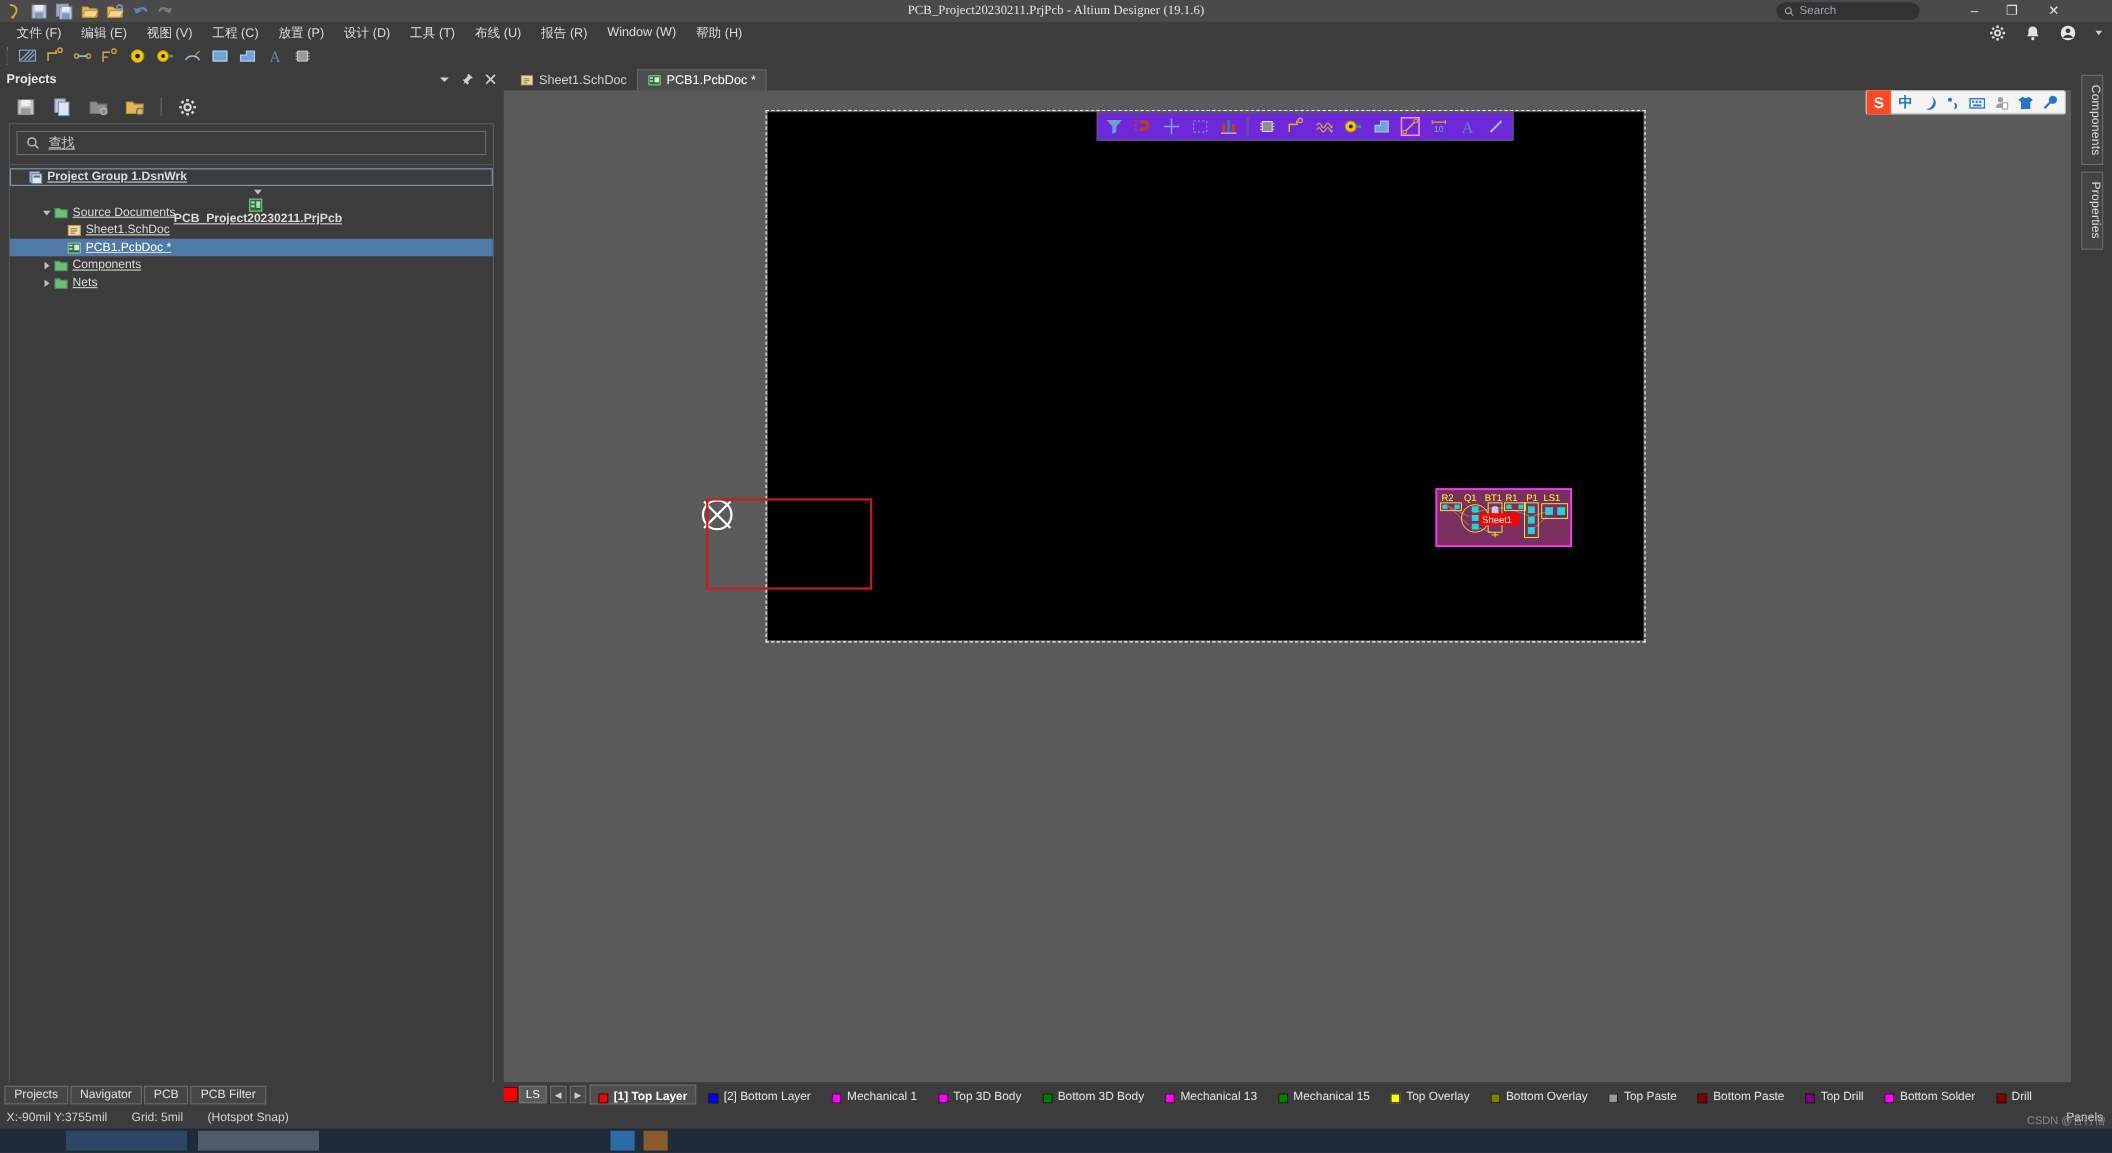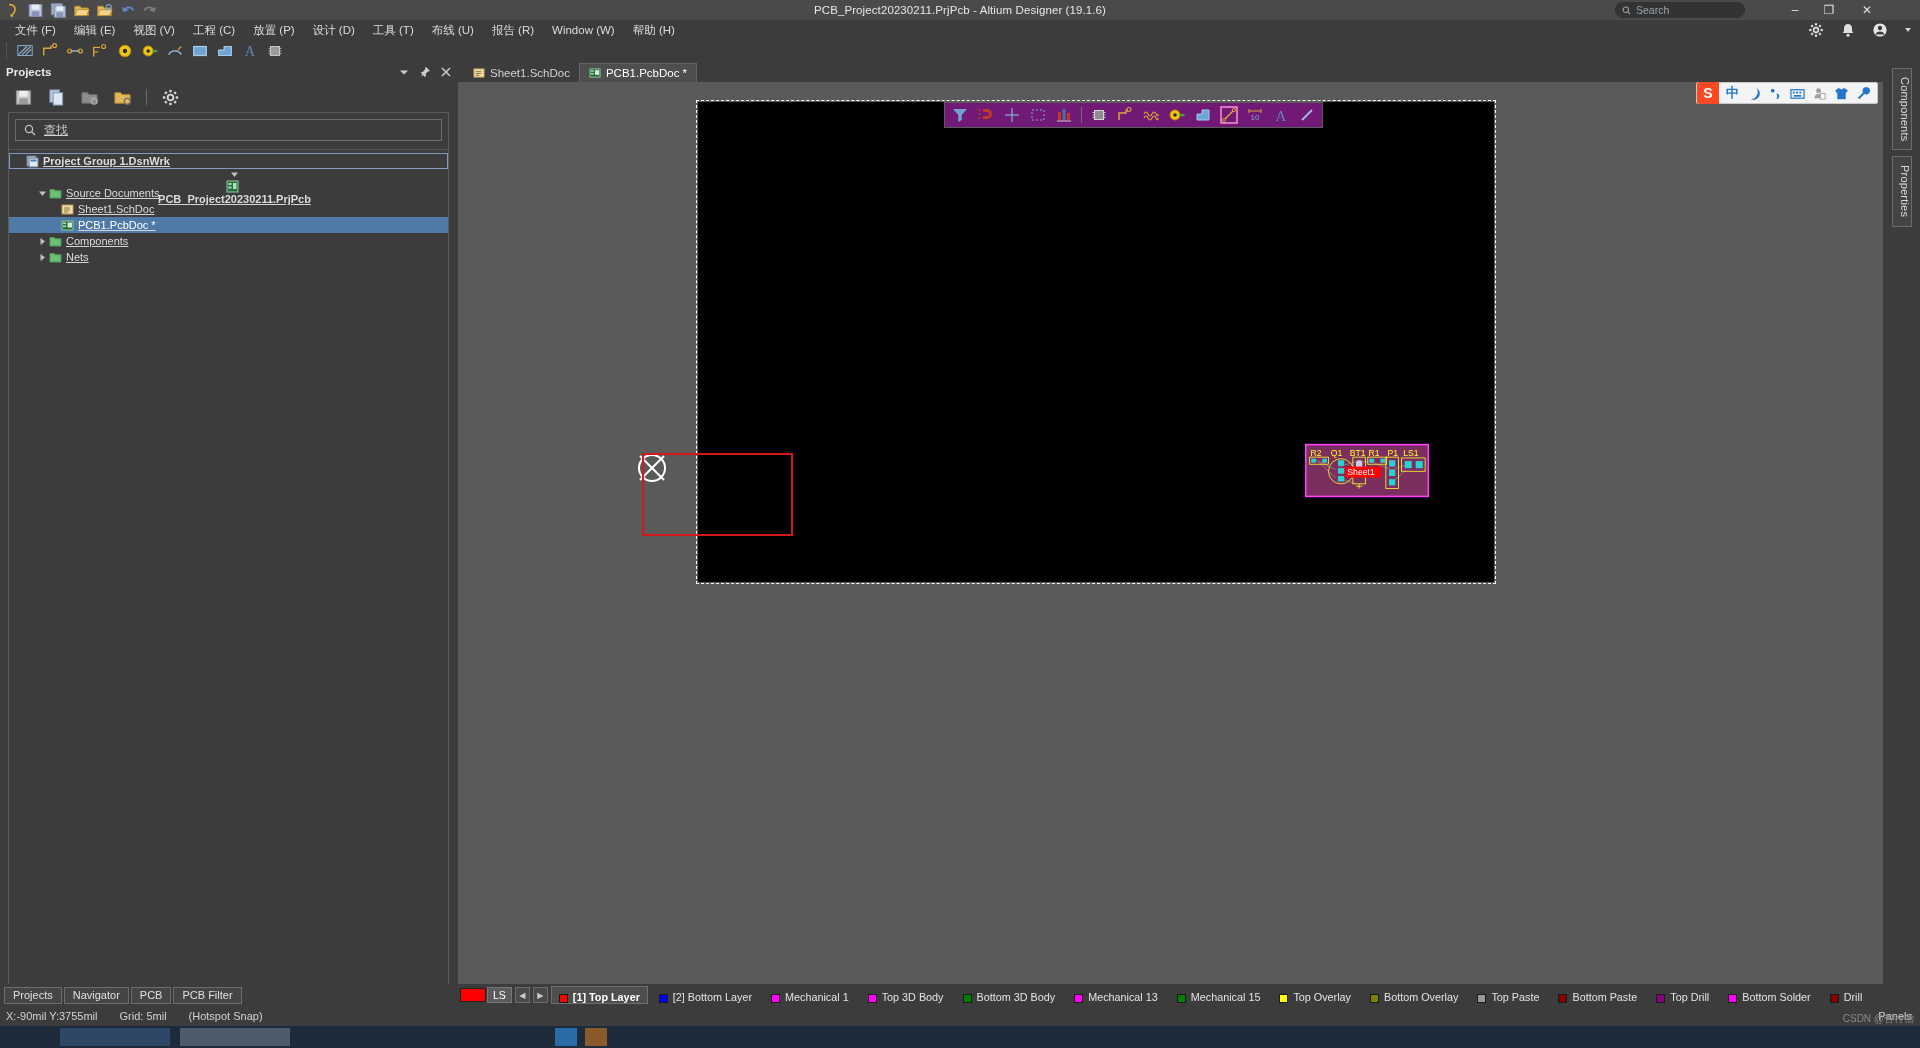--- a/index.html
+++ b/index.html
@@ -13,21 +13,21 @@
   #app { position: relative; width: 1920px; height: 1048px; }
 
   
   .titlebar {
     position: absolute; top: 0; left: 0; width: 1920px; height: 20px;
     background: #4a4a4a;
     display: flex; align-items: center;
   }
   .title-text {
     position: absolute; left: 0; right: 0; text-align: center;
-    font-size: 11.5px; color: #e6e6e6; letter-spacing: .1px;
+    font-size: 11.5px; color: #e6e6e6; letter-spacing: .1px; font-family: Liberation Serif, serif;
   }
   .tb-search {
     position: absolute; right: 175px; top: 2px; width: 130px; height: 16px;
     background: #333; border-radius: 8px;
     display: flex; align-items: center; gap: 5px; padding: 0 7px;
   }
   .tb-search .sicon { width: 9px; height: 9px; flex: 0 0 auto; }
   .tb-search .sph { font-size: 10.5px; color: #9aa3ad; }
   .wbtn {
     position: absolute; top: 0; width: 34px; height: 20px;
@@ -113,22 +113,22 @@
   }
   .pcb-black {
     position: absolute; left: 240px; top: 20px; width: 796px; height: 480px;
     background: #000;
   }
   .board-dash {
     position: absolute; left: 238px; top: 18px; width: 800px; height: 484px;
     border: 1px dashed #ffffff; pointer-events: none;
   }
   .pcb-toolbar {
-    position: absolute; left: 486px; top: 20px; height: 26px;
-    background: #701a75; border: 1px solid #5c5c5c;
+    position: absolute; left: 539px; top: 20px; height: 26px;
+    background: #6d28d9; border: 1px solid #5c5c5c;
     display: flex; align-items: center; padding: 0 6px; gap: 8px;
   }
   .pcbt-ic { width: 18px; height: 18px; display: block; }
   .pcbt-sep { width: 1px; height: 16px; background: #6f6f6f; }
   .cursor-cross {
     position: absolute; left: 176px; top: 368px; width: 36px; height: 36px;
   }
   .red-rect {
     position: absolute; left: 184px; top: 371px; width: 151px; height: 83px;
     border: 2px solid #d21919;
@@ -161,21 +161,21 @@
     width: 22px; height: 22px; background: #fb4a23;
     display: flex; align-items: center; justify-content: center;
     color: #fff; font-weight: bold; font-size: 14px;
     border-radius: 2px 0 0 2px;
   }
   .ime-ic { width: 15px; height: 15px; display: block; }
   .ime-txt { font-size: 13px; color: #2277cc; font-weight: bold; }
 
   
   .layerbar {
-    position: absolute; left: 456px; top: 984px; width: 1462px; height: 22px;
+    position: absolute; left: 441px; top: 984px; width: 1462px; height: 22px;
     background: #3c3c3c; display: flex; align-items: center; gap: 0px;
     padding-left: 4px; overflow: hidden;
   }
   .ls-swatch { width: 26px; height: 14px; background: #ff0000; border: 1px solid #222; }
   .ls-btn {
     height: 16px; padding: 0 5px; background: #5b5b5b; border: 1px solid #777;
     font-size: 10.5px; color: #fff; display: flex; align-items: center; margin-left: 1px;
   }
   .arrow-btn {
     width: 15px; height: 16px; background: #4a4a4a; border: 1px solid #6b6b6b;

